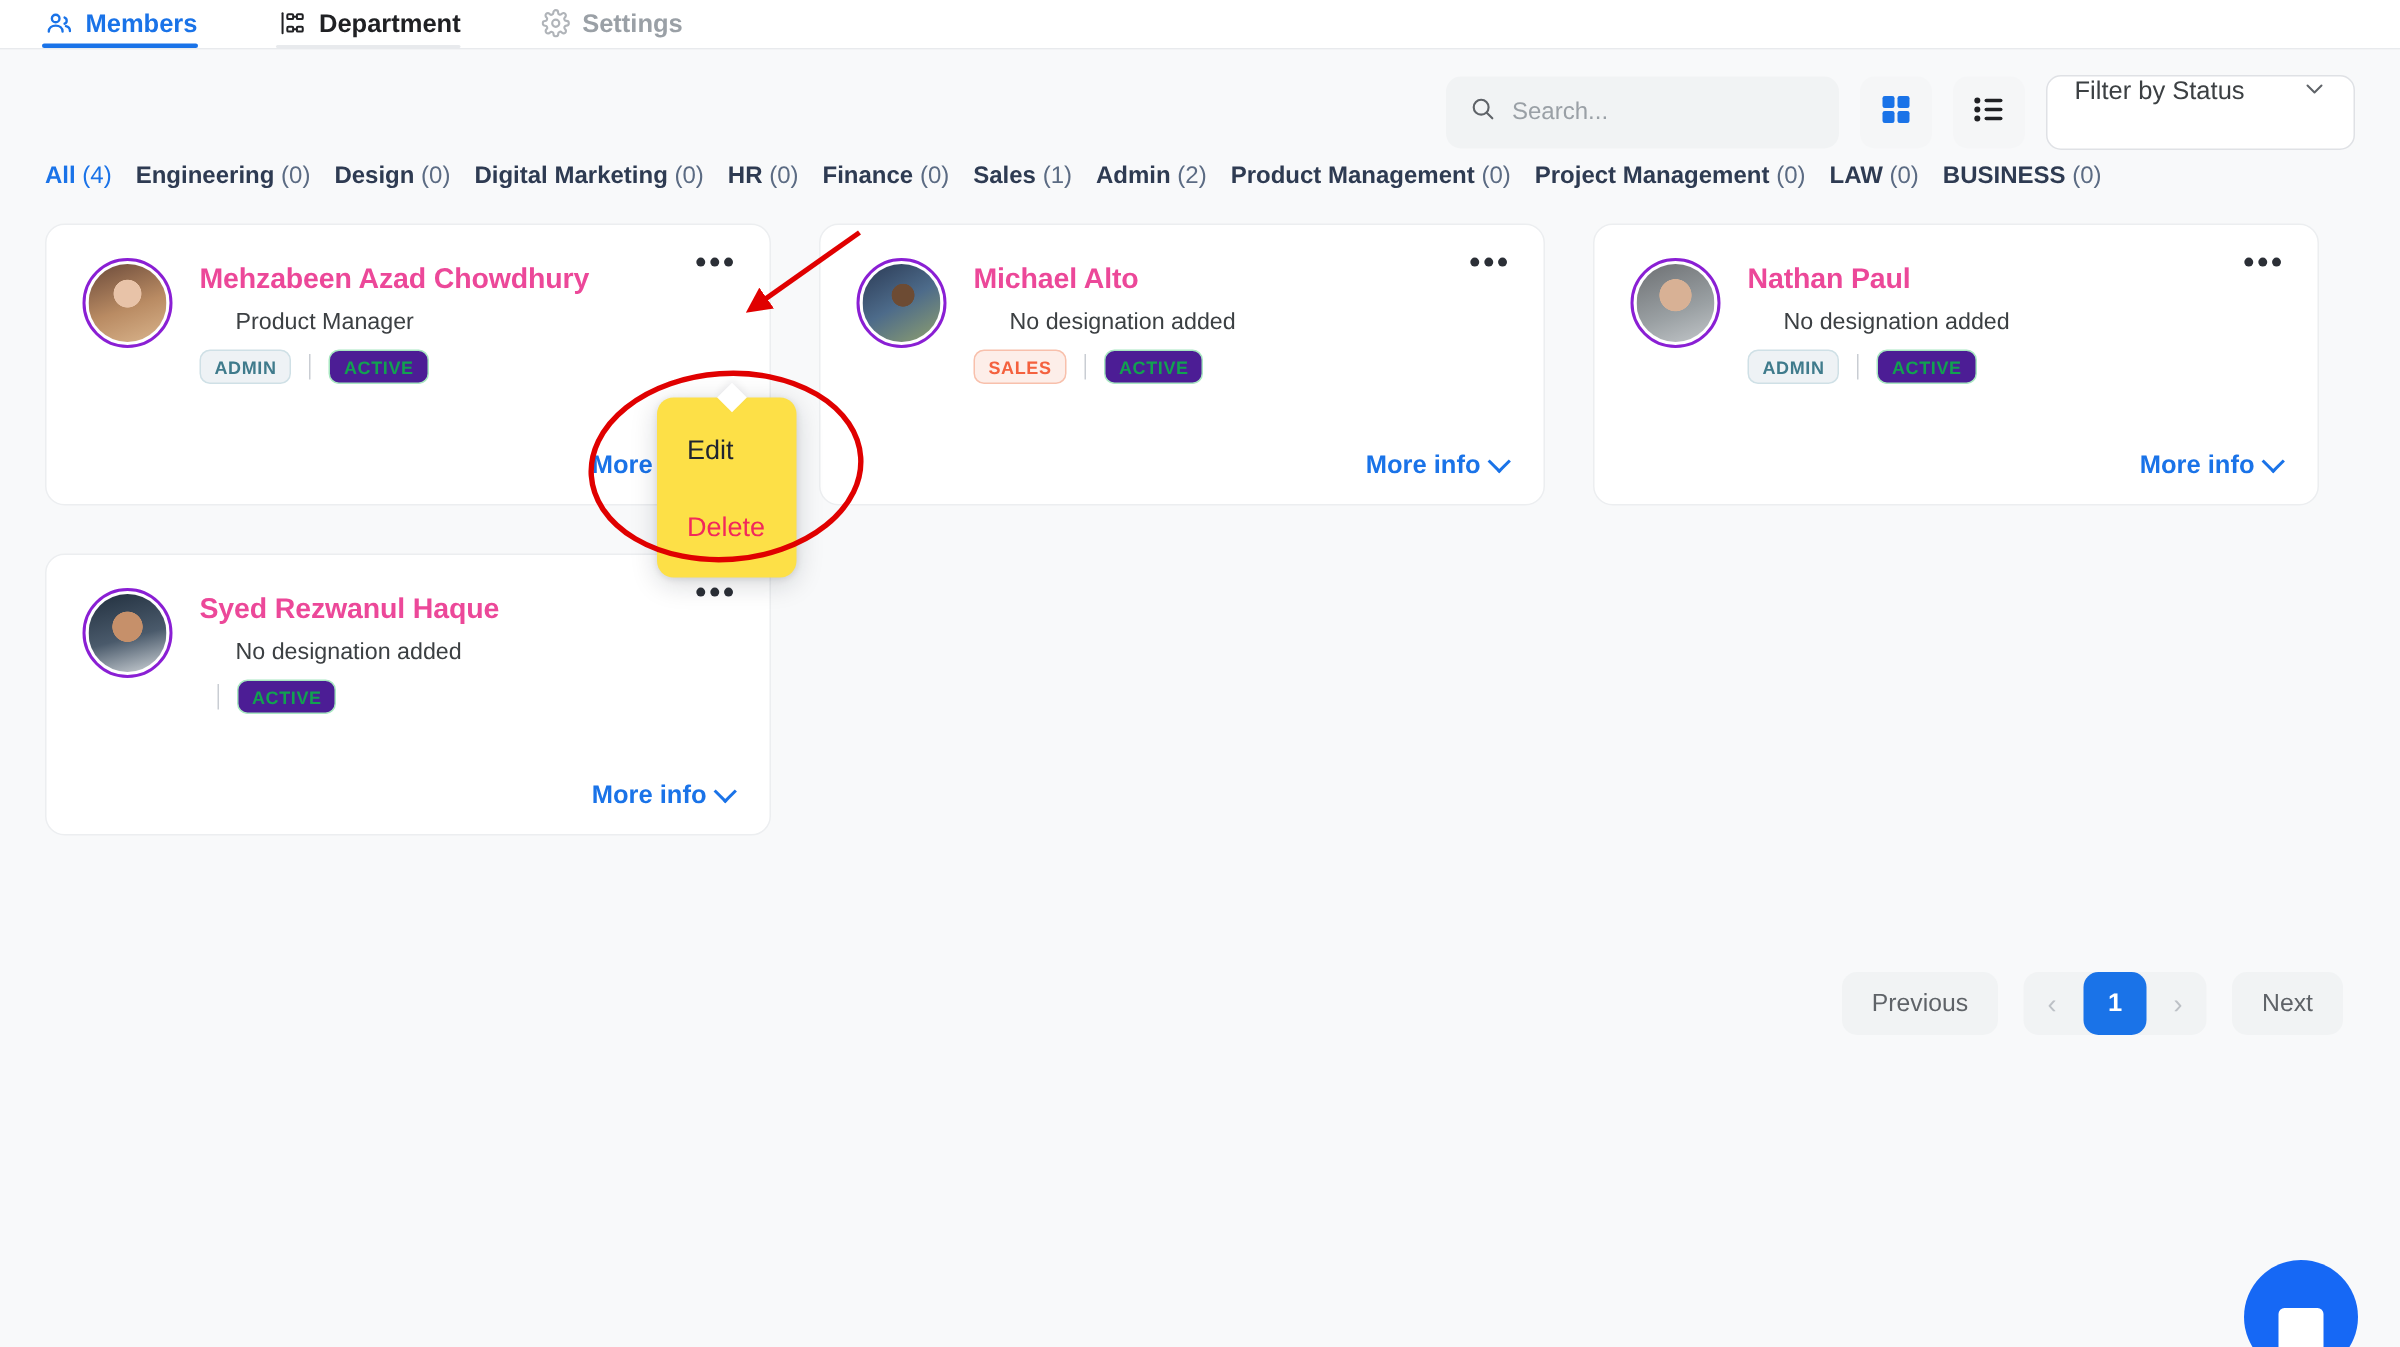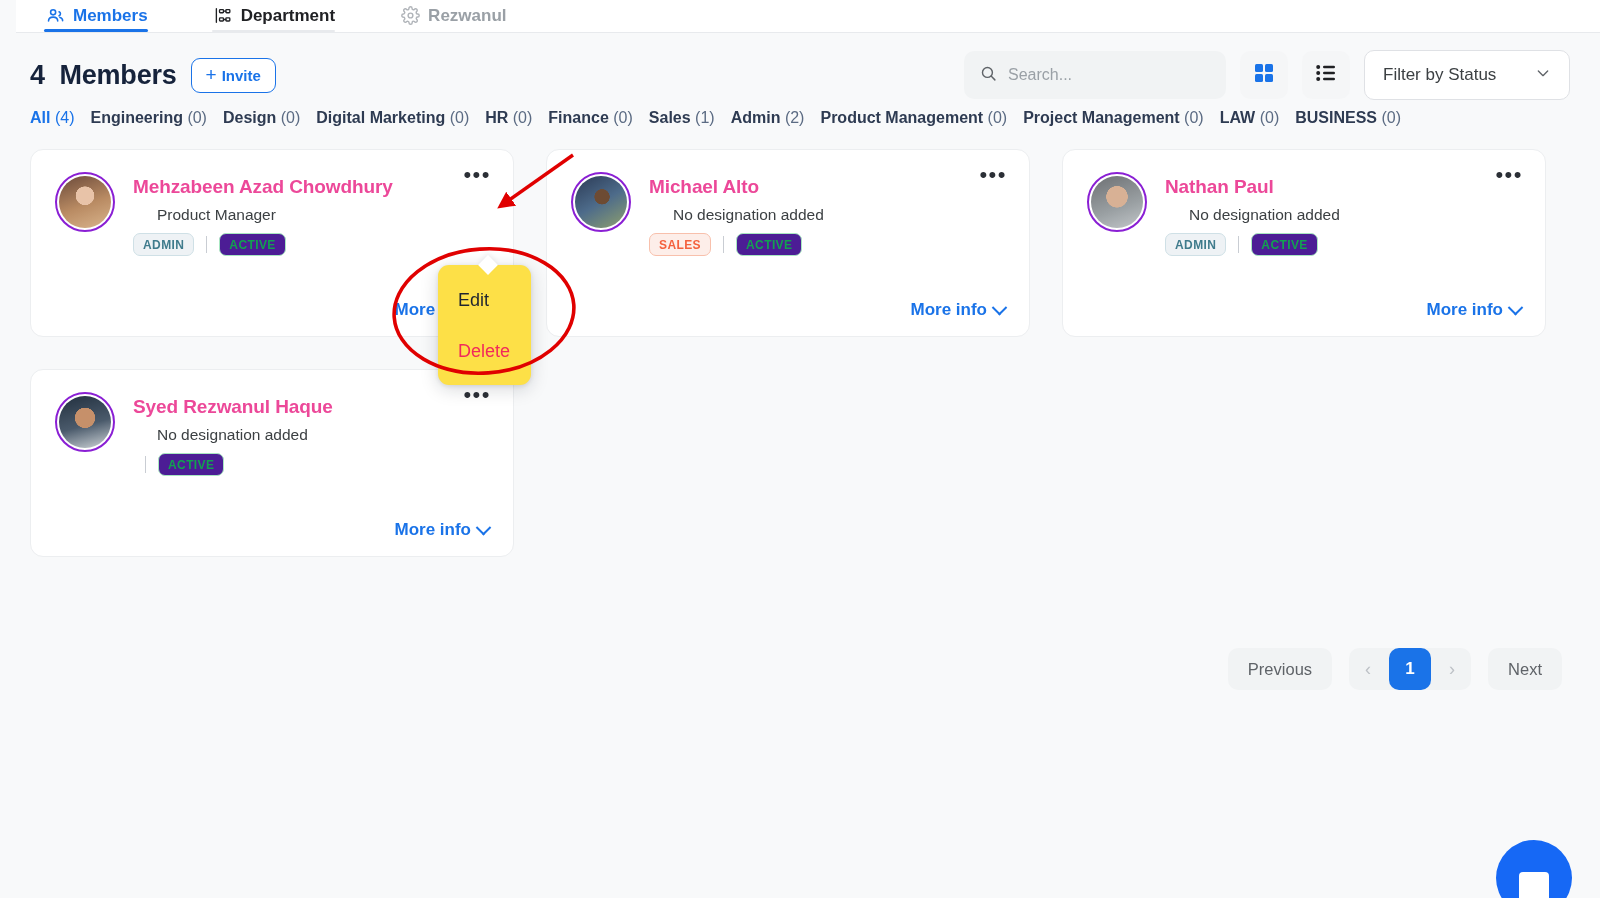--- a/index.html
+++ b/index.html
@@ -12,23 +12,22 @@
   body { position: relative; }
 
   
   .tabbar {
     height: 33px;
     background: #ffffff;
     border-bottom: 1px solid #e8eaed;
     display: flex;
     align-items: flex-end;
     padding-left: 28px;
-    gap: 12px;
+    gap: 0px;
     position: relative;
-    margin-left: 16px;
   }
   .tab {
     display: flex; align-items: center; gap: 8px;
     height: 33px;
     padding: 0 22px 0 2px;
     font-size: 17px;
     font-weight: 700;
     color: #9aa0a6;
     cursor: pointer;
     position: relative;
@@ -92,21 +91,21 @@
     border-radius: 10px;
     display: flex; align-items: center; justify-content: center;
     cursor: pointer;
   }
   .filter-select {
     height: 50px;
     min-width: 206px;
     border: 1px solid #dfe1e5;
     border-radius: 10px;
     background: #ffffff;
-    display: flex; align-items: center; justify-content: space-between;
+    display: flex; justify-content: space-between;
     padding: 0 18px;
     font-size: 17px; color: #3c4043;
     cursor: pointer;
     gap: 18px;
   }
 
   
   .deptrow {
     display: flex; align-items: center;
     gap: 16px;
@@ -313,32 +312,25 @@
     <span class="tabunder grey"></span>
   </div>
 
   <div class="tab">
     <span>
       <svg width="19" height="19" viewBox="0 0 24 24" fill="none" stroke="#b0b4b9" stroke-width="1.8" stroke-linecap="round" stroke-linejoin="round">
         <circle cx="12" cy="12" r="3"></circle>
         <path d="M19.4 15a1.6 1.6 0 0 0 .3 1.8l.1.1a2 2 0 1 1-2.8 2.8l-.1-.1a1.6 1.6 0 0 0-1.8-.3 1.6 1.6 0 0 0-1 1.5V21a2 2 0 1 1-4 0v-.1A1.6 1.6 0 0 0 9 19.4a1.6 1.6 0 0 0-1.8.3l-.1.1a2 2 0 1 1-2.8-2.8l.1-.1a1.6 1.6 0 0 0 .3-1.8 1.6 1.6 0 0 0-1.5-1H3a2 2 0 1 1 0-4h.1A1.6 1.6 0 0 0 4.6 9a1.6 1.6 0 0 0-.3-1.8l-.1-.1a2 2 0 1 1 2.8-2.8l.1.1a1.6 1.6 0 0 0 1.8.3H9a1.6 1.6 0 0 0 1-1.5V3a2 2 0 1 1 4 0v.1a1.6 1.6 0 0 0 1 1.5 1.6 1.6 0 0 0 1.8-.3l.1-.1a2 2 0 1 1 2.8 2.8l-.1.1a1.6 1.6 0 0 0-.3 1.8V9a1.6 1.6 0 0 0 1.5 1H21a2 2 0 1 1 0 4h-.1a1.6 1.6 0 0 0-1.5 1z"></path>
       </svg>
     </span>
-    <span>Rezwanul</span>
+    <span>Settings</span>
   </div>
 </div>
 
 <div class="header">
-  <div class="title-wrap">
-    <div class="page-title">4  Members</div>
-    <div class="invite-btn">
-      <span class="plus">+</span>
-      <span>Invite</span>
-    </div>
-  </div>
 
   <div class="header-right">
     <div class="search-box">
       <span>
         <svg width="17" height="17" viewBox="0 0 24 24" fill="none" stroke="#5f6368" stroke-width="2" stroke-linecap="round">
           <circle cx="10.5" cy="10.5" r="7"></circle>
           <path d="M16 16l5 5"></path>
         </svg>
       </span>
       <input type="text" placeholder="Search..." style="">

